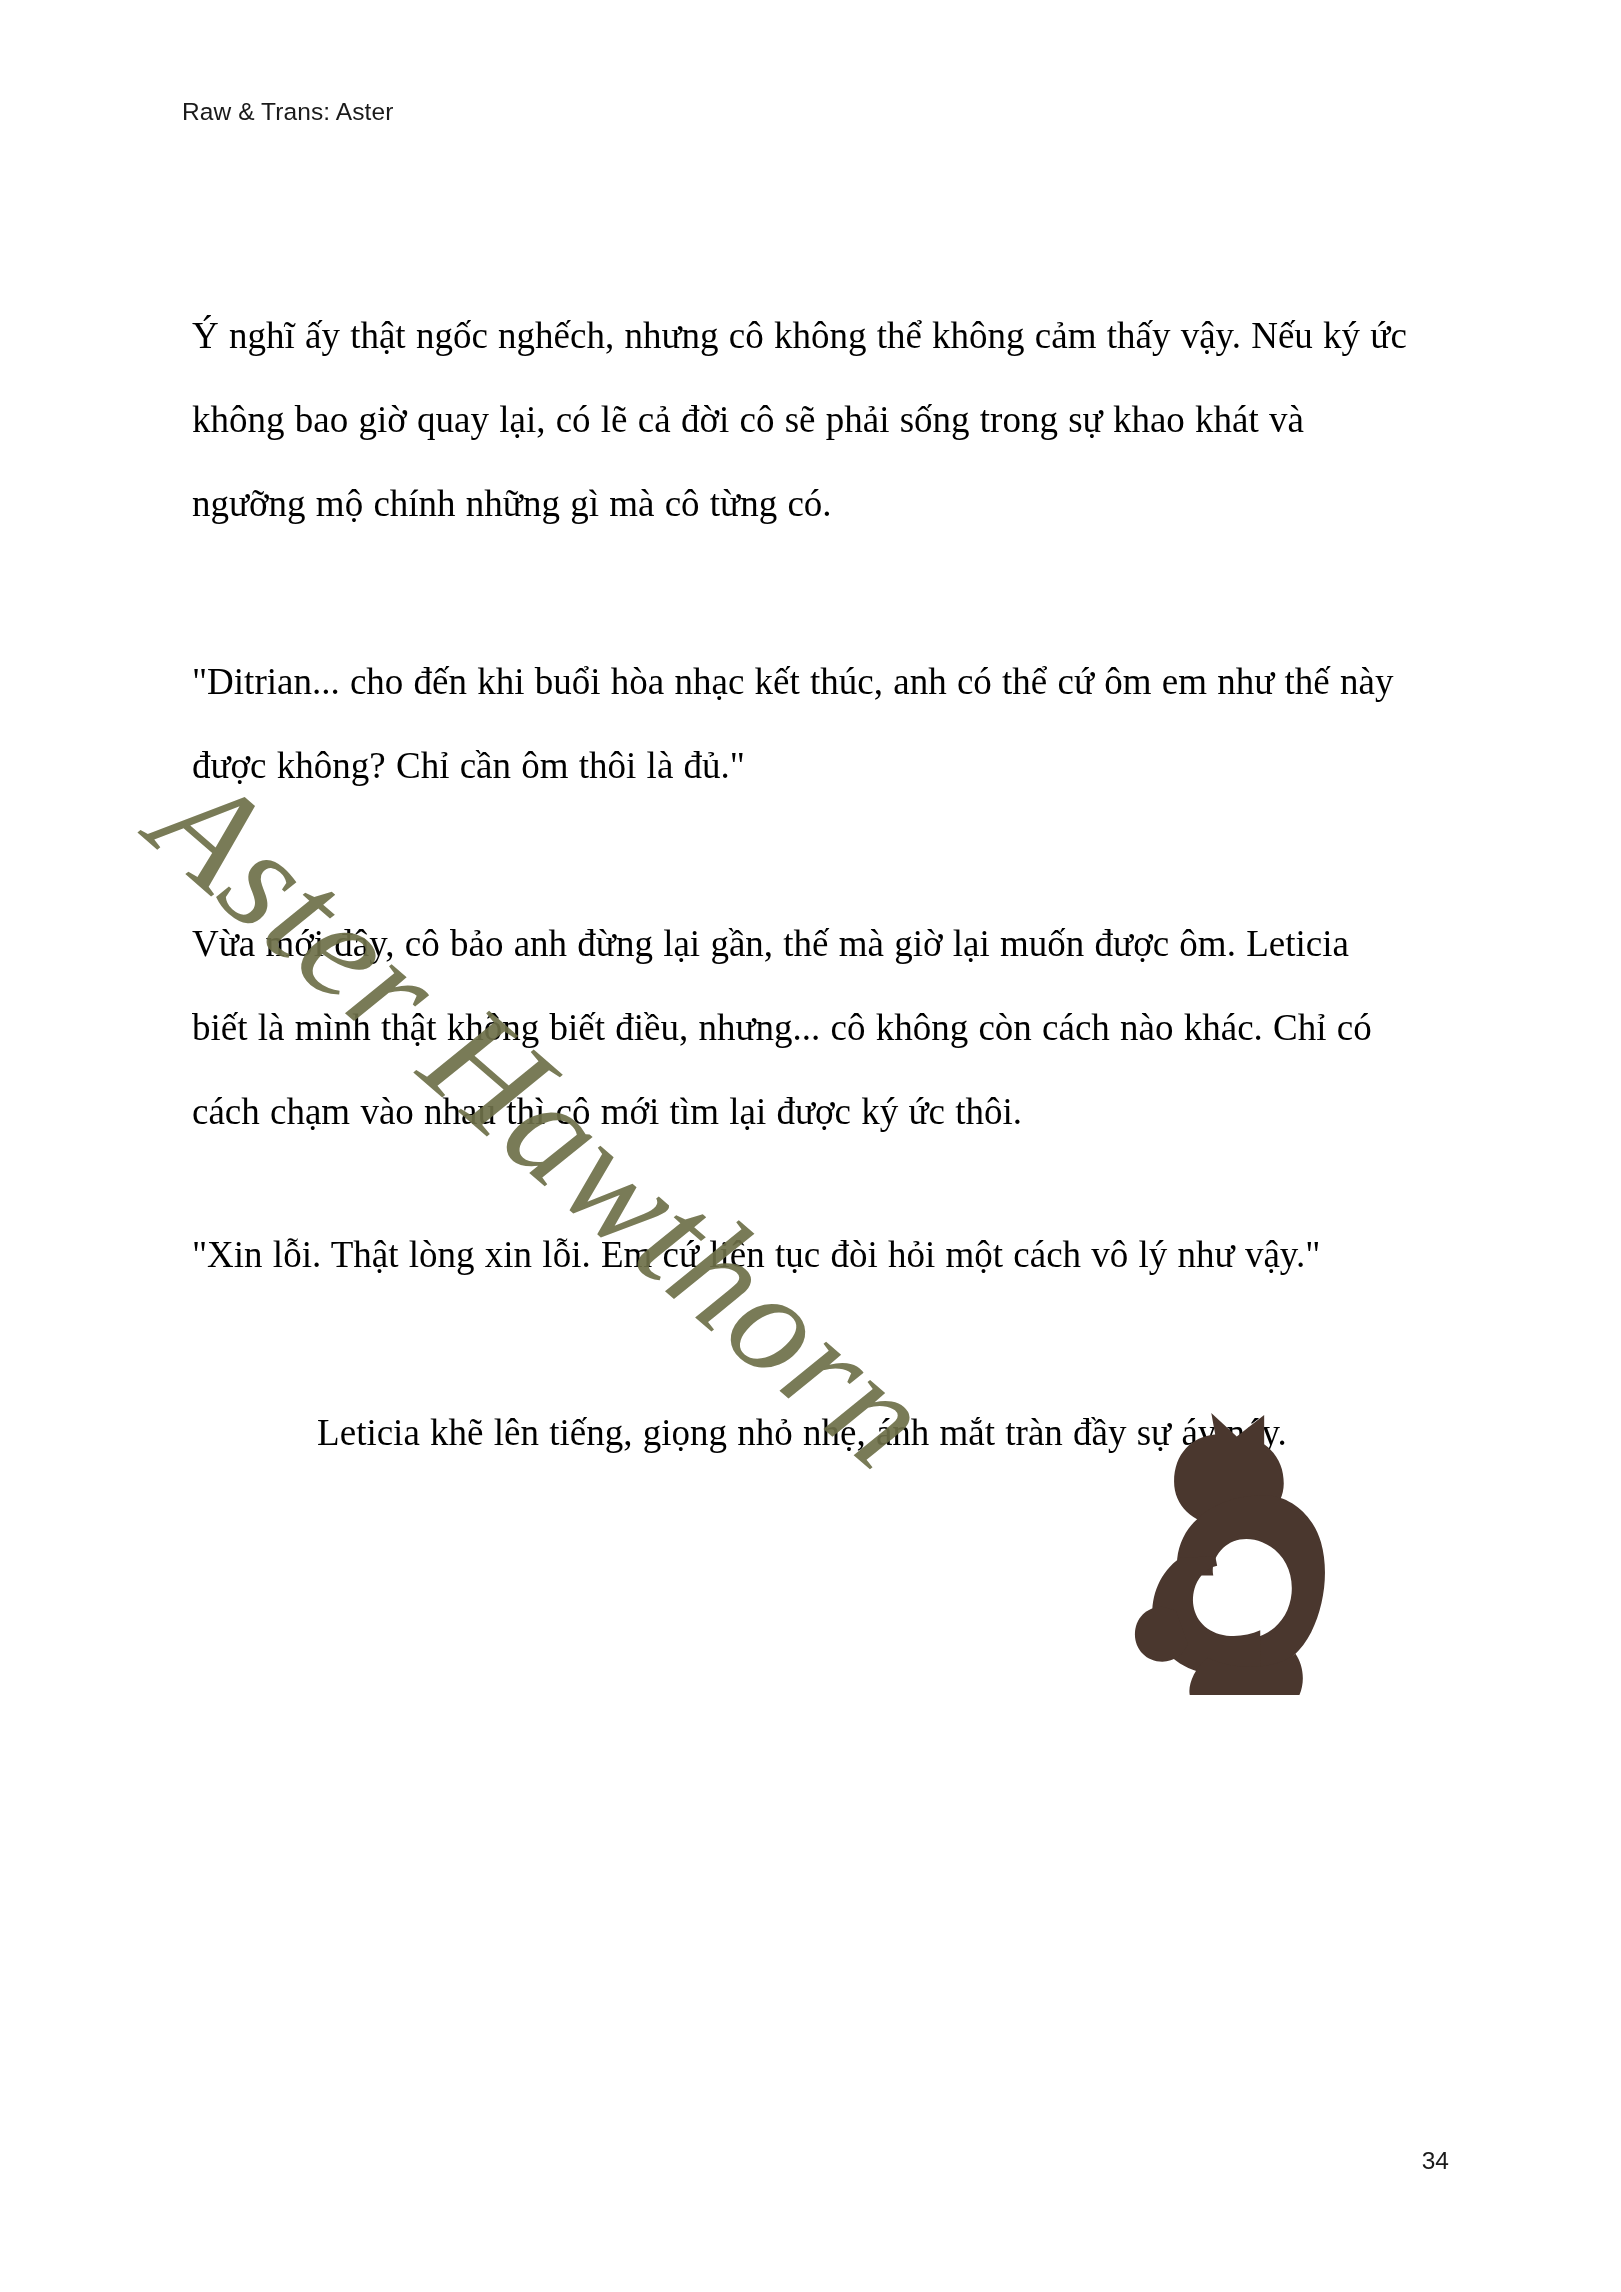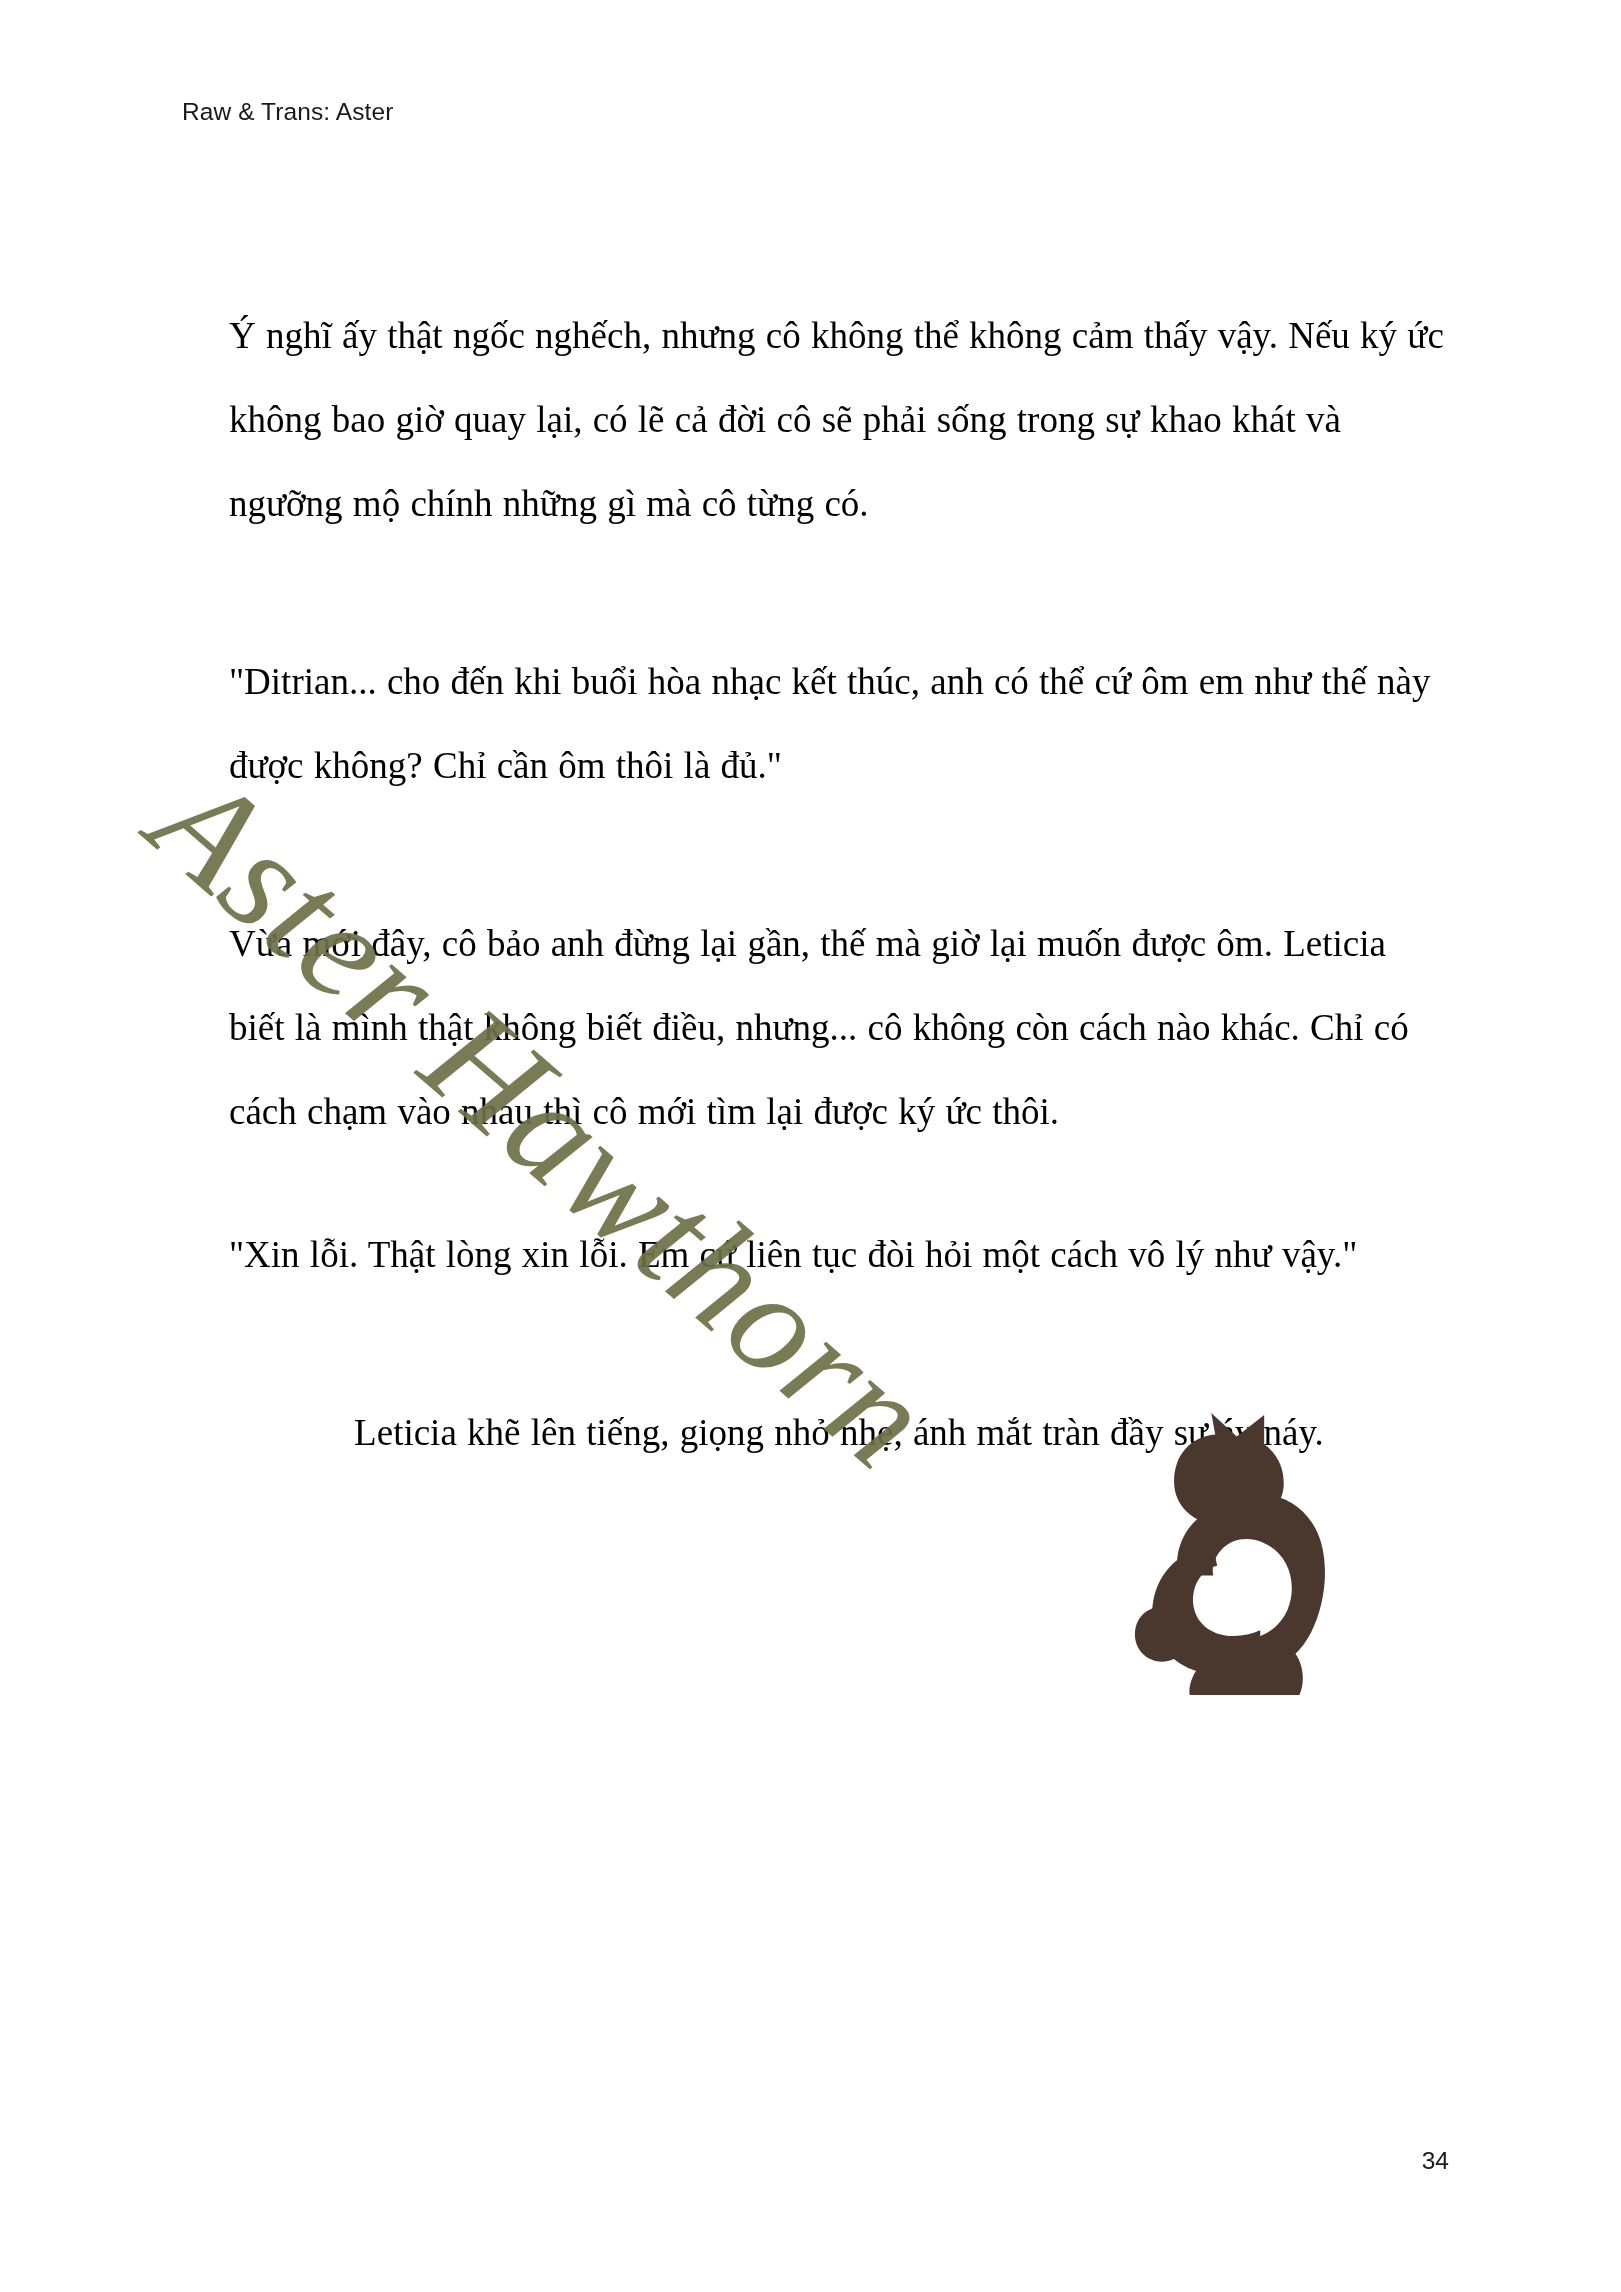--- a/index.html
+++ b/index.html
@@ -27,21 +27,20 @@
     letter-spacing: 0.1px;
     white-space: nowrap;
   }
 
   
   .body-column {
     position: absolute;
     left: 192px;
     top: 294px;
     width: 1220px;
-    margin-left: 37px;
   }
   .para {
     font-family: "Liberation Serif", "DejaVu Serif", serif;
     font-size: 37px;
     line-height: 84px;
     color: #000000;
     margin: 0 0 84px 0;
     text-align: left;
     word-spacing: 1px;
   }

